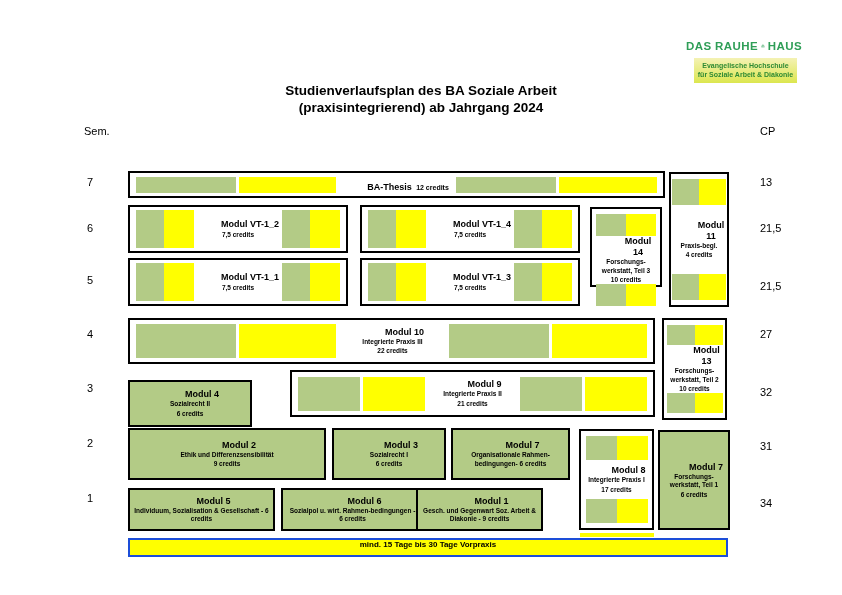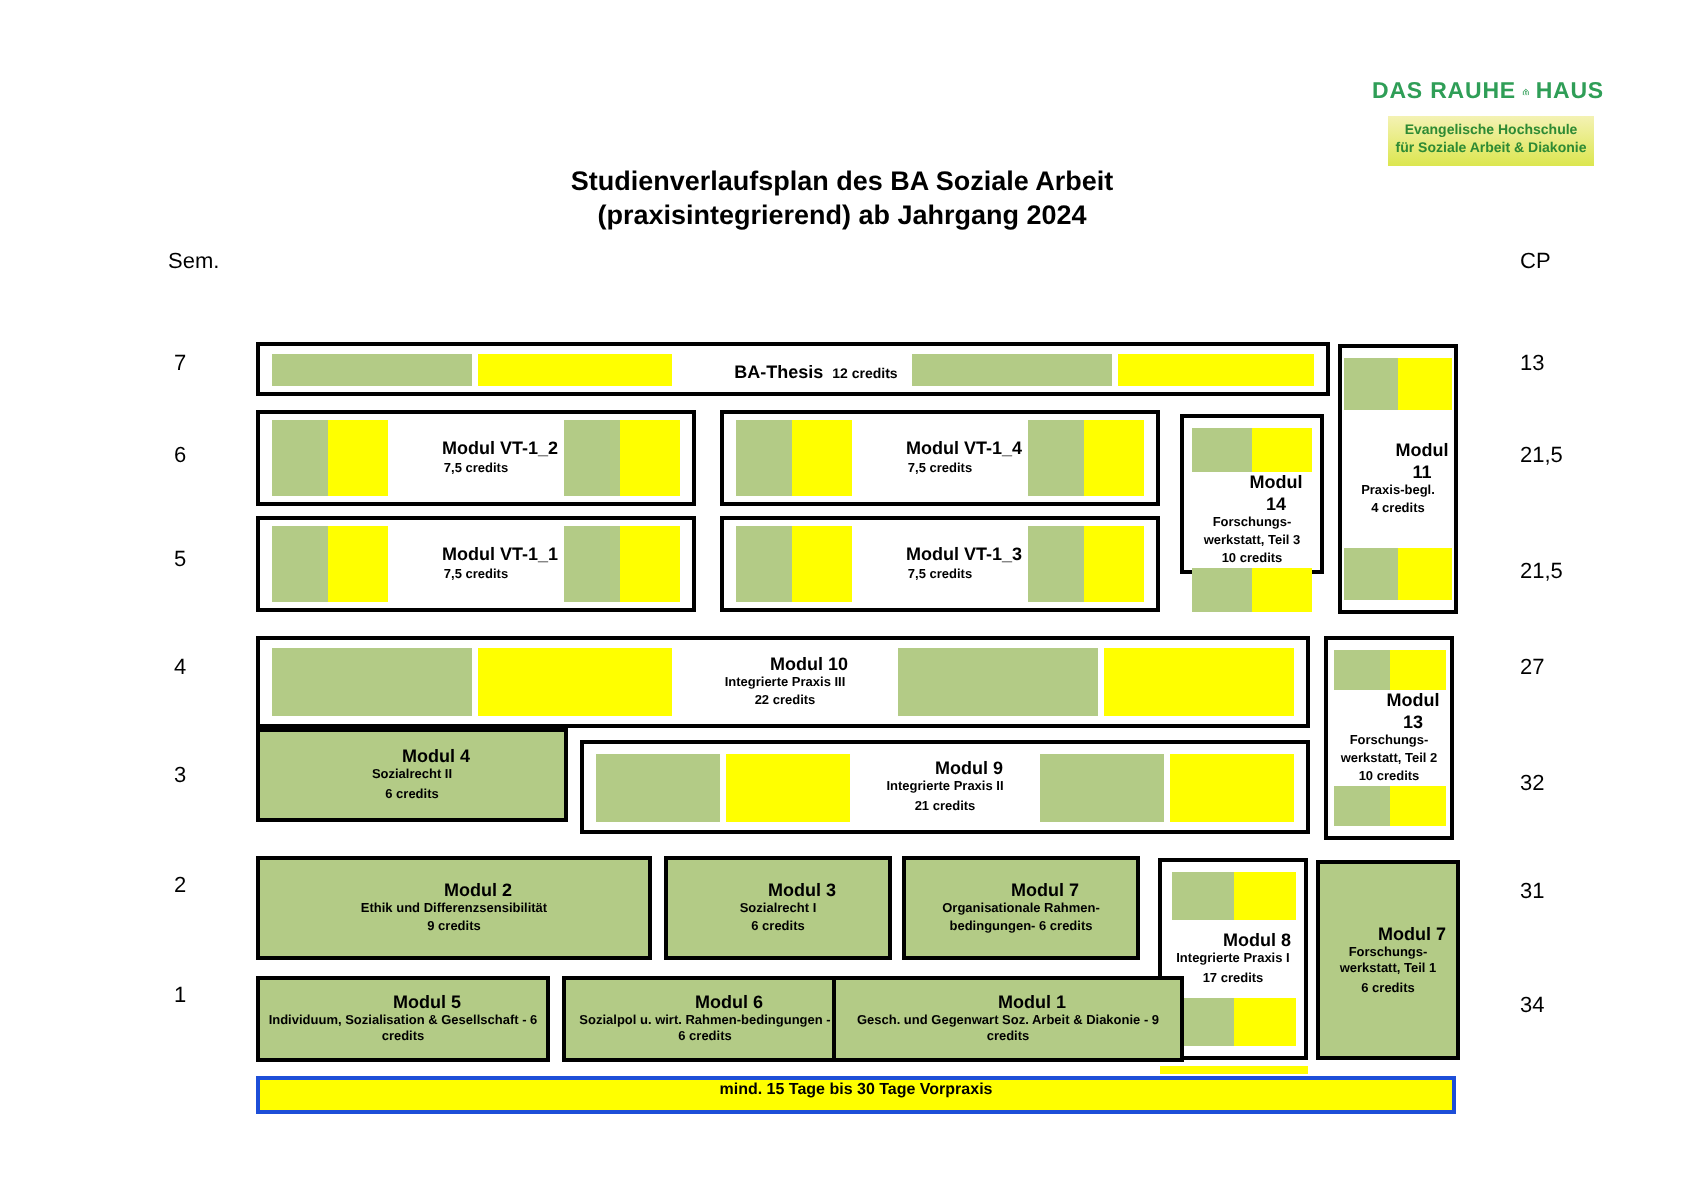--- a/index.html
+++ b/index.html
@@ -216,21 +216,21 @@
       <div class="t">Modul 13</div>
       <div class="s">Forschungs-werkstatt, Teil 2</div>
       <div class="c">10 credits</div>
     </div>
     <div class="pair">
         <div class="g" style="width:28px;height:20px;"></div>
         <div class="y" style="width:28px;height:20px;"></div>
       </div>
   </div>
 
-  <div class="box green-box cbox" style="left:128px;top:364px;width:156px;height:47px;">
+  <div class="box green-box cbox" style="left:128px;top:380px;width:124px;height:47px;">
     <div class="t">Modul 4</div>
     <div class="s">Sozialrecht II</div>
     <div class="c">6 credits</div>
   </div>
 
   <div class="box hbox" style="left:290px;top:370px;width:365px;height:47px;">
     <div class="pair gap3">
         <div class="g" style="width:62px;height:34px;"></div>
         <div class="y" style="width:62px;height:34px;"></div>
       </div>
@@ -287,21 +287,21 @@
   <div class="box green-box cbox" style="left:128px;top:488px;width:147px;height:43px;">
     <div class="t">Modul 5</div>
     <div class="s">Individuum, Sozialisation &amp; Gesellschaft -  6 credits</div>
   </div>
 
   <div class="box green-box cbox" style="left:281px;top:488px;width:143px;height:43px;">
     <div class="t">Modul 6</div>
     <div class="s">Sozialpol u. wirt. Rahmen-bedingungen - 6 credits</div>
   </div>
 
-  <div class="box green-box cbox" style="left:416px;top:488px;width:176px;height:43px;">
+  <div class="box green-box cbox" style="left:416px;top:488px;width:127px;height:43px;">
     <div class="t">Modul 1</div>
     <div class="s">Gesch. und Gegenwart Soz. Arbeit &amp; Diakonie - 9 credits</div>
   </div>
 
   <div class="strip" style="left:580px;top:533px;width:74px;height:4px;"></div>
 
   <div class="footer-bar" style="left:128px;top:538px;width:600px;height:19px;">
     <span>mind. 15 Tage bis 30 Tage Vorpraxis</span>
   </div>
 

